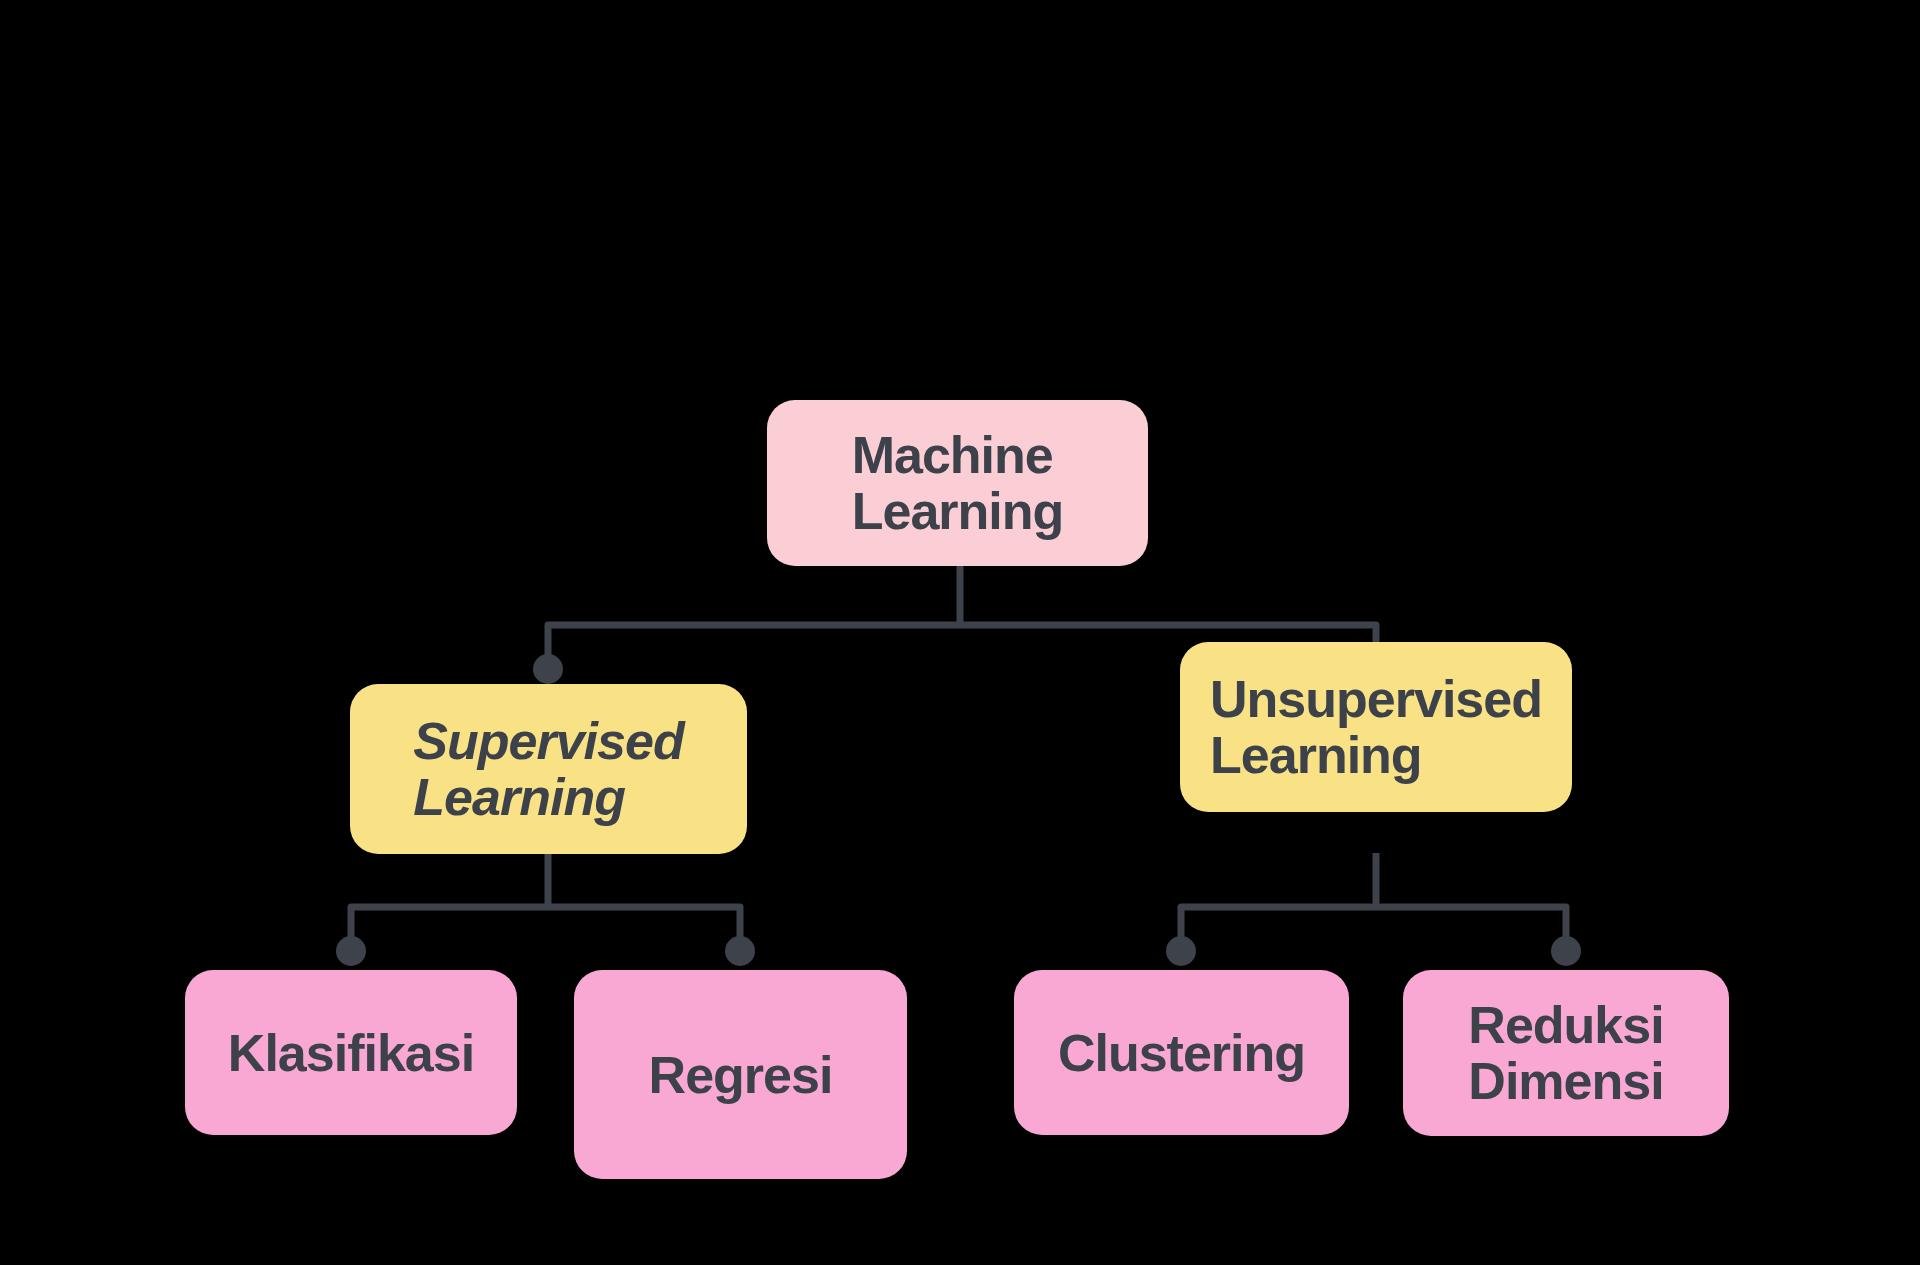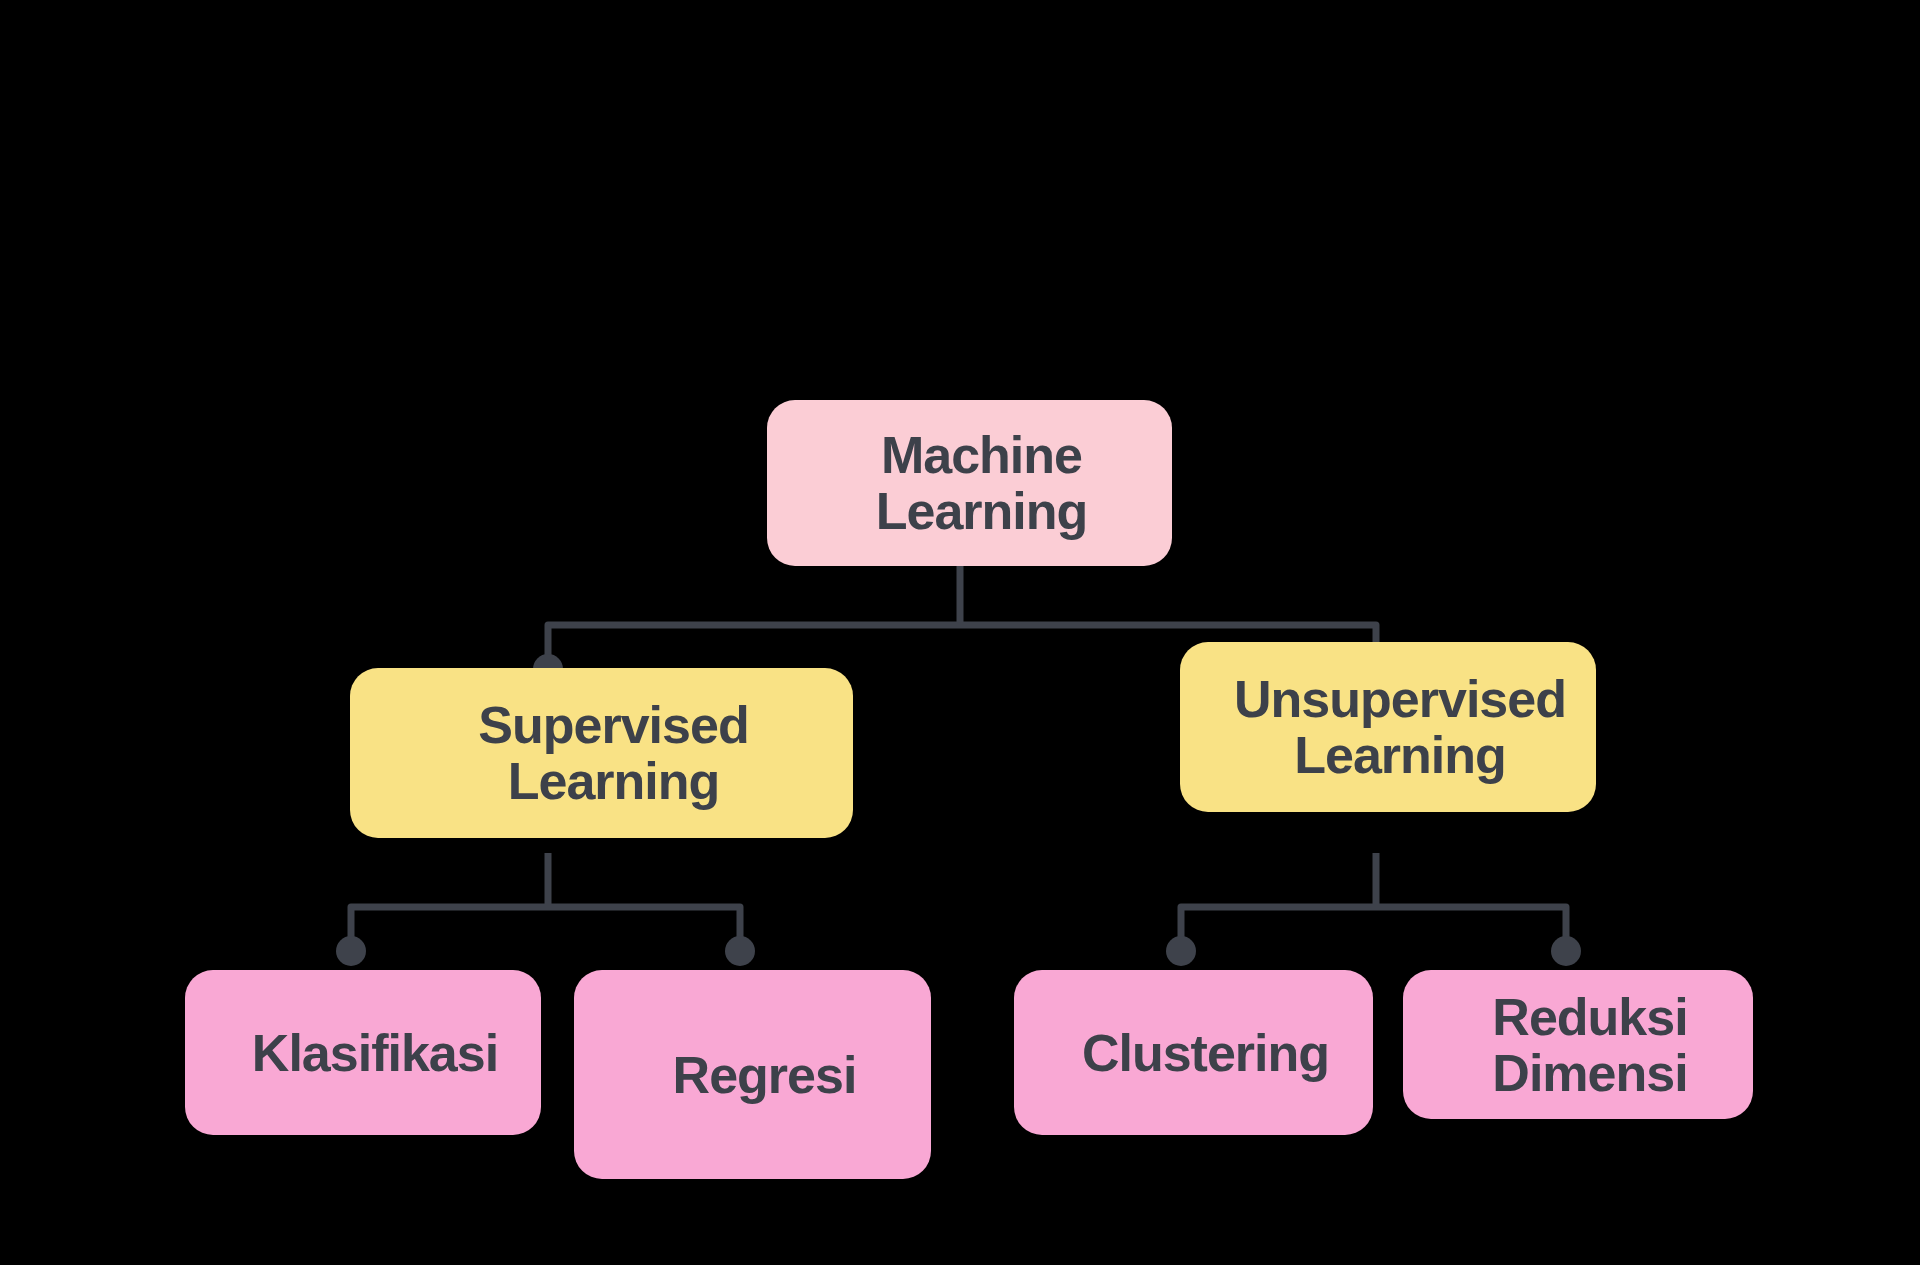--- a/index.html
+++ b/index.html
@@ -22,41 +22,39 @@
     line-height: 104px;
     font-weight: bold;
     letter-spacing: -2px;
     white-space: pre-line;
   }
   .node {
     position: absolute;
     display: flex;
     align-items: center;
     justify-content: center;
-    text-align: center;
     border-radius: 28px;
     color: #3D414A;
     font-size: 52px;
     line-height: 56px;
     font-weight: bold;
     letter-spacing: -1px;
     white-space: pre-line;
-    padding-left: 24px;
   }
   .node--root   { background: #FBCDD5; }
   .node--branch { background: #F9E285; }
   .node--leaf   { background: #f9a8d4; }
 
   #node-root         { left: 767px;  top: 400px; width: 381px; height: 166px; }
-  #node-supervised   { left: 350px;  top: 668px; width: 479px; height: 170px; }
+  #node-supervised   { left: 350px;  top: 684px; width: 397px; height: 170px; font-style: italic; }
   #node-unsupervised { left: 1180px; top: 642px; width: 392px; height: 170px; }
   #node-klasifikasi  { left: 185px;  top: 970px; width: 332px; height: 165px; }
   #node-regresi      { left: 574px;  top: 970px; width: 333px; height: 209px; }
   #node-clustering   { left: 1014px; top: 970px; width: 335px; height: 165px; }
-  #node-reduksi      { left: 1403px; top: 970px; width: 326px; height: 149px; }
+  #node-reduksi      { left: 1403px; top: 970px; width: 326px; height: 166px; }
 
   #connector-layer {
     position: absolute;
     left: 0; top: 0;
     width: 1920px;
     height: 1265px;
   }
   .connector {
     fill: none;
     stroke: #3E424B;

